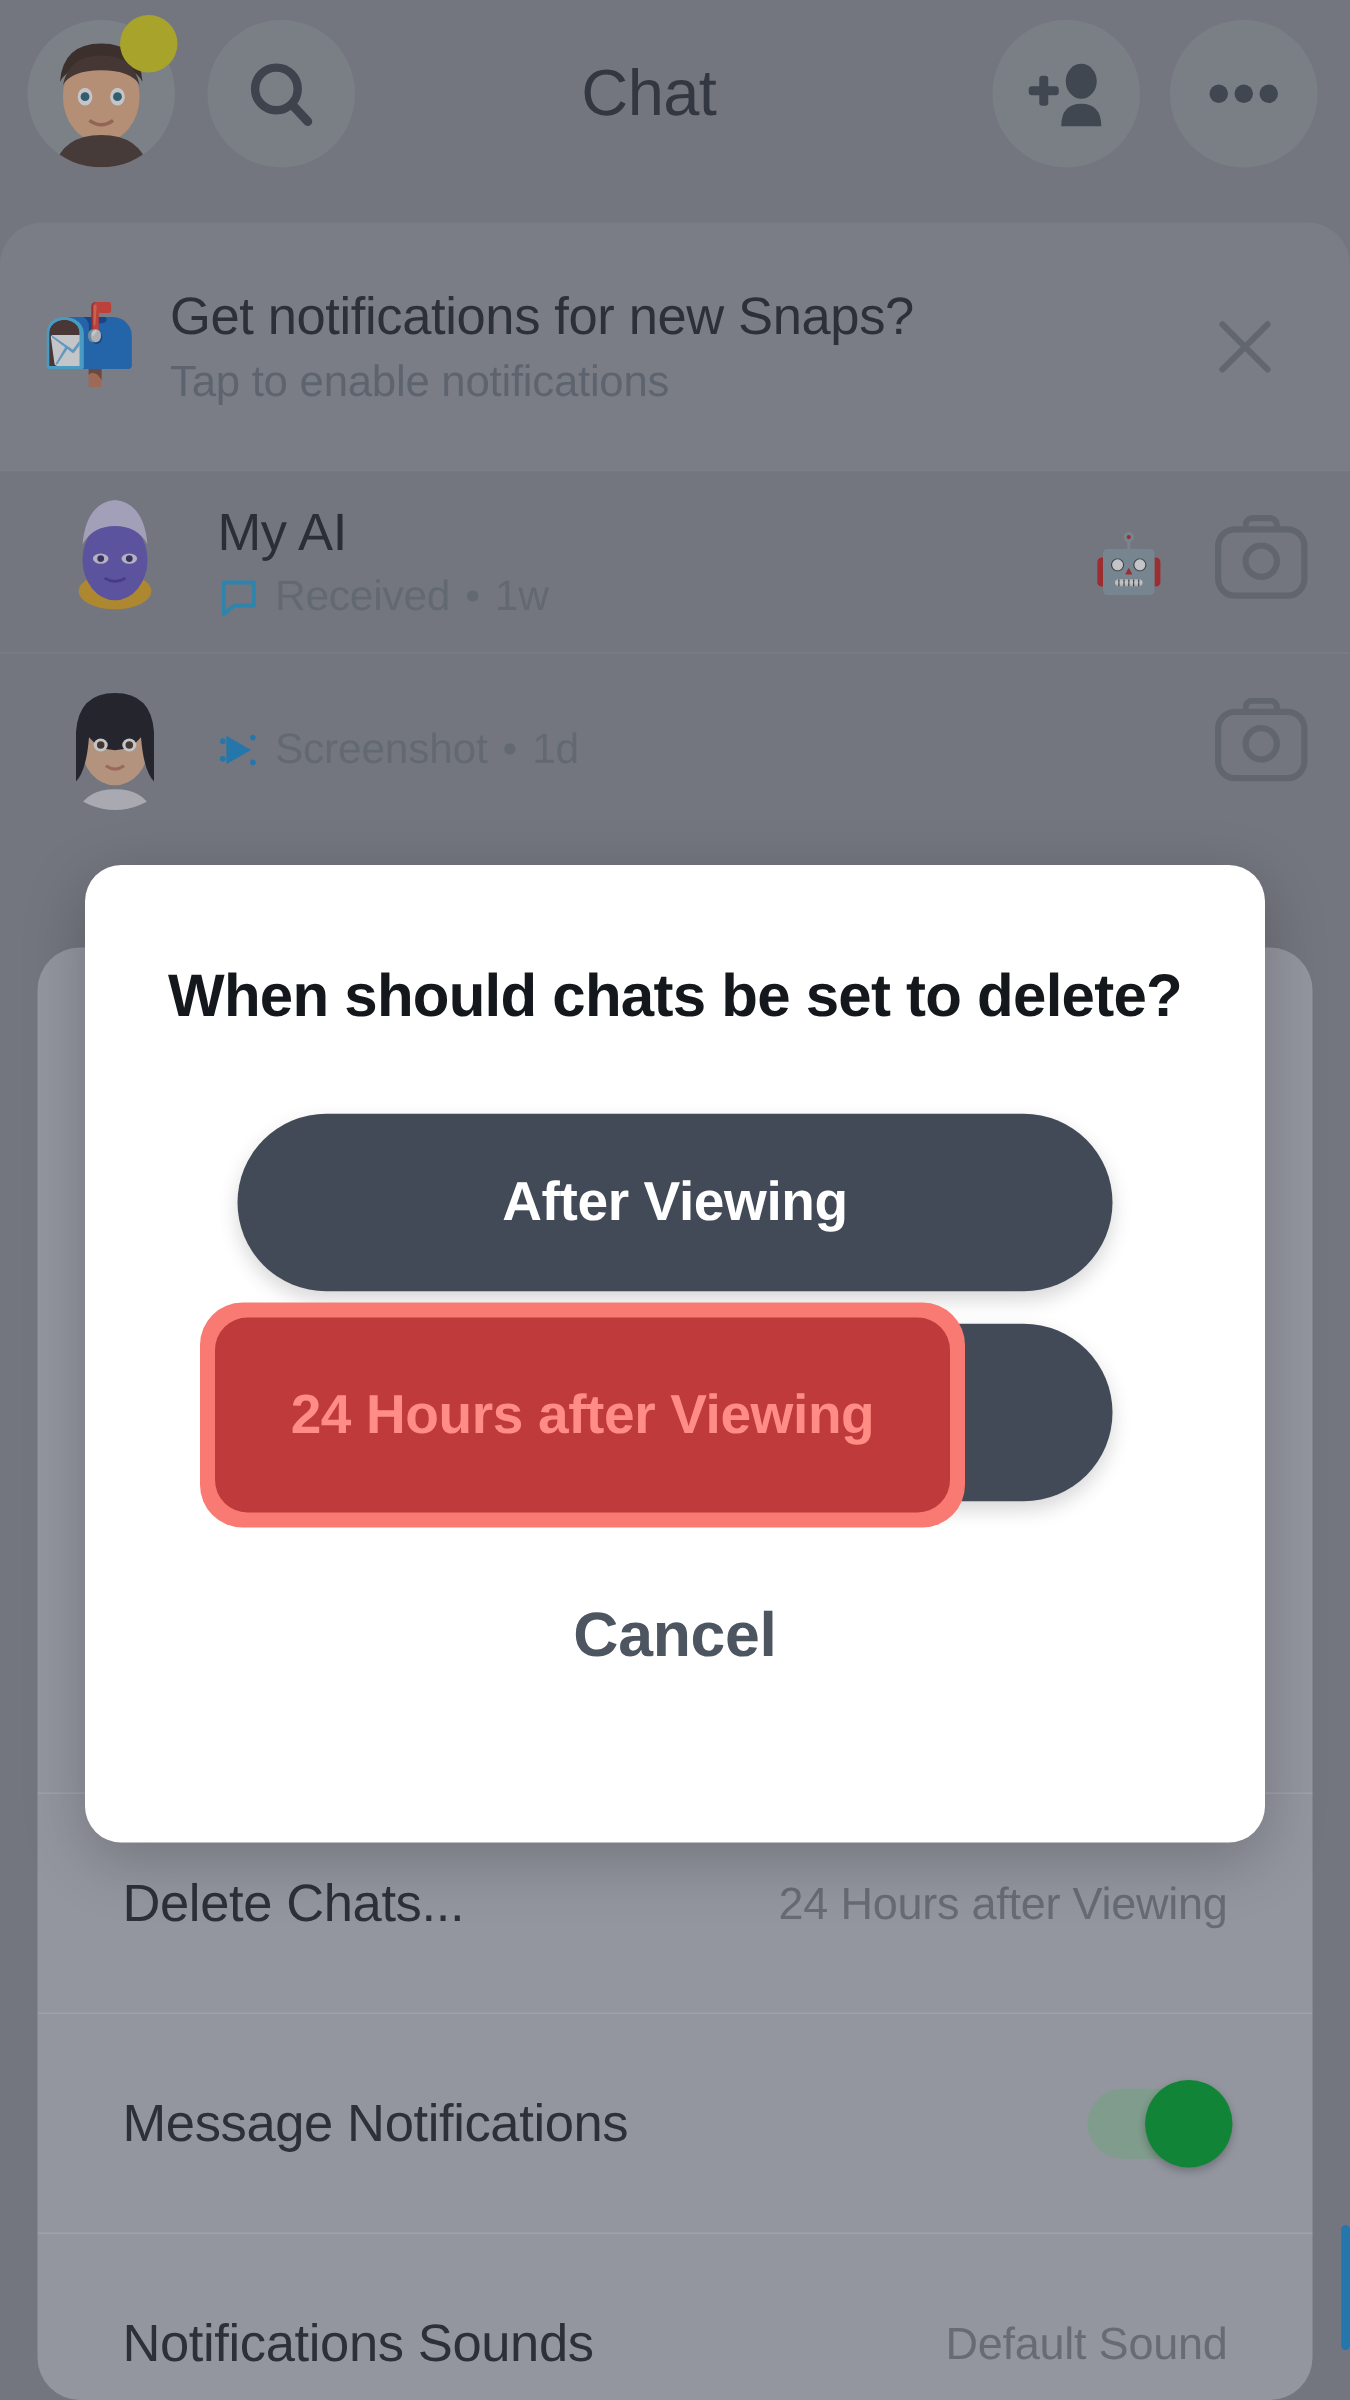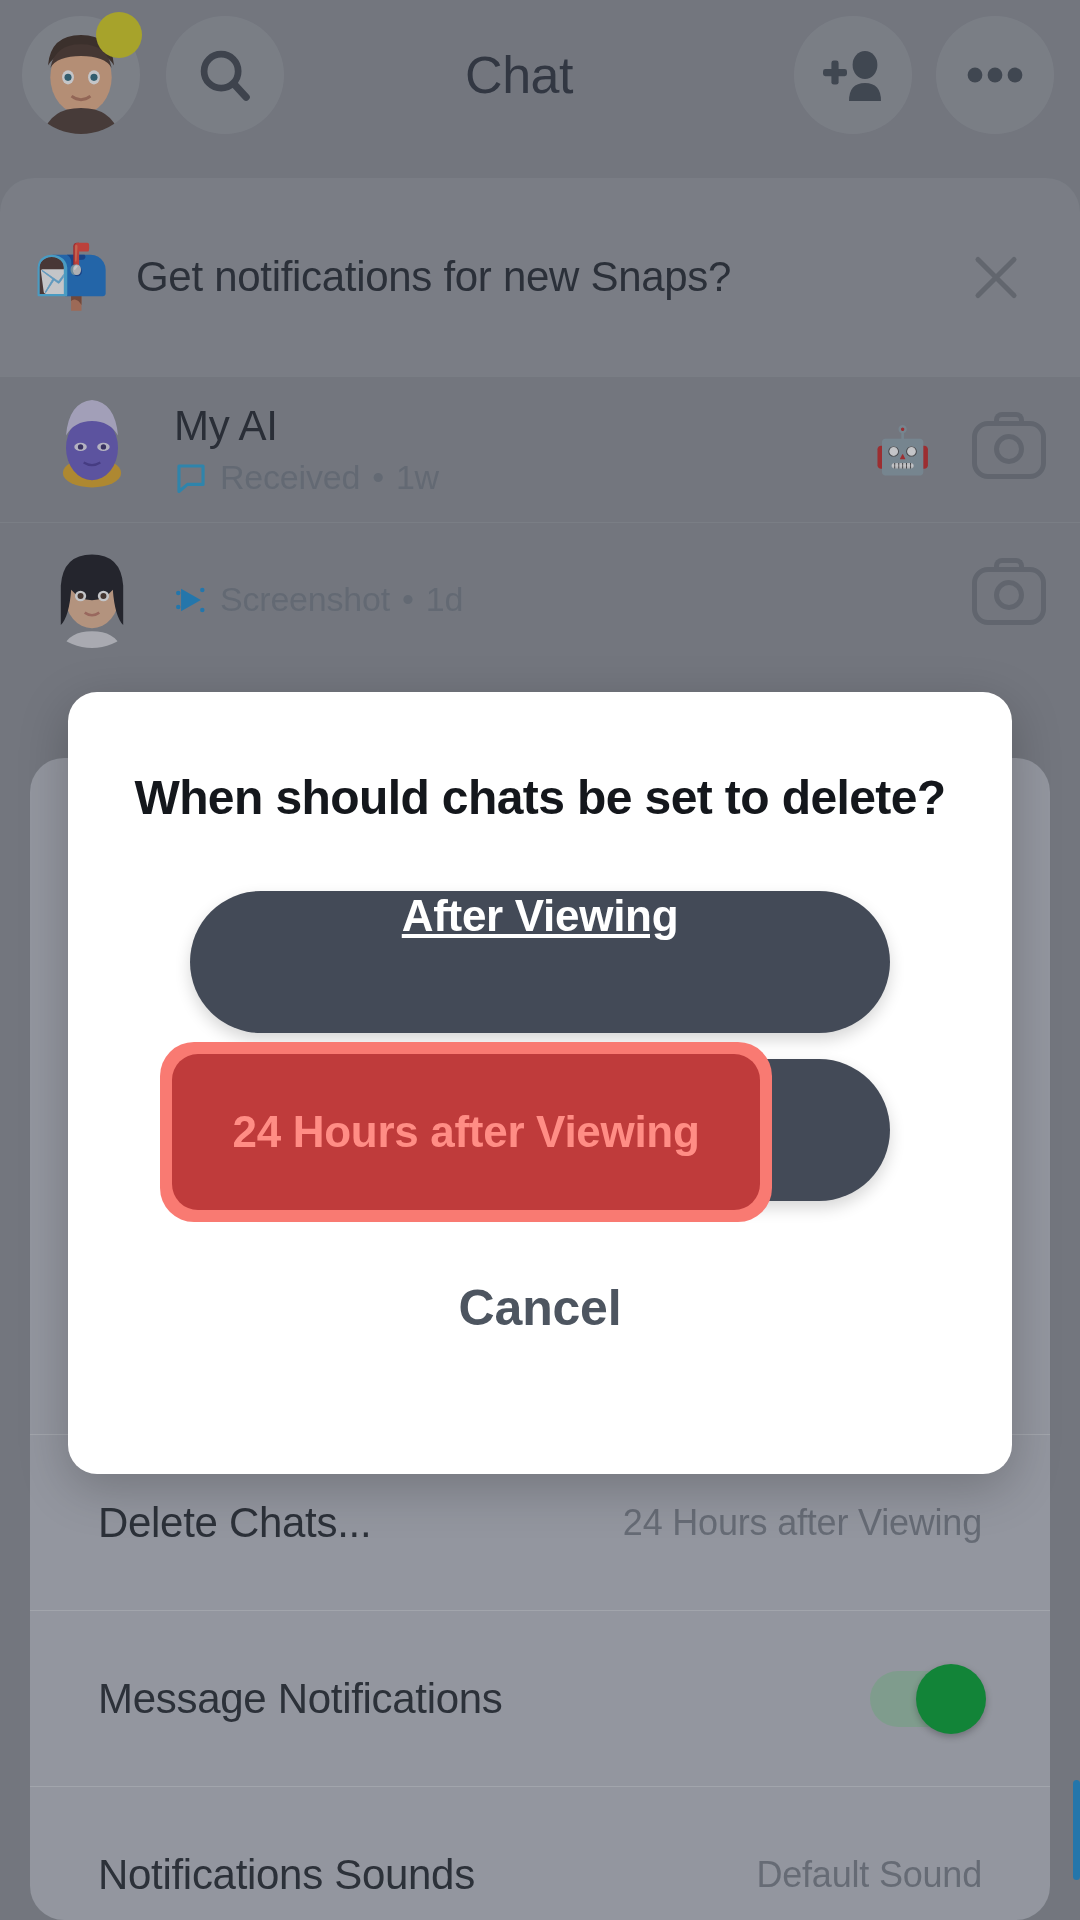--- a/index.html
+++ b/index.html
@@ -150,24 +150,23 @@
   }
   #modal-title {
     margin-top: 78px;
     font-size: 48px; font-weight: bold; color: #14171c;
     letter-spacing: -0.6px; text-align: center;
   }
   .option-btn {
     width: 700px; height: 142px; border-radius: 71px;
     background: #434a57; color: #ffffff;
     font-size: 44px; font-weight: bold; letter-spacing: -0.3px;
-    display: flex; align-items: flex-start; justify-content: center;
+    display: flex; align-items: center; justify-content: center;
     box-shadow: 0 7px 16px rgba(0,0,0,0.16);
     position: relative;
-    text-decoration: underline;
   }
   #option-btn-0 { margin-top: 66px; }
   #option-btn-1 { margin-top: 26px; }
   #highlight-box {
     position: absolute; left: -30px; top: -17px;
     width: 612px; height: 180px;
     background: #f97a72; border-radius: 34px;
   }
   #highlight-inner {
     position: absolute; left: 12px; top: 12px;
@@ -232,20 +231,21 @@
         <circle cx="29" cy="9" r="7.4" fill="#434b55"></circle>
         <circle cx="49" cy="9" r="7.4" fill="#434b55"></circle>
       </svg>
     </div>
   </div>
 
   <div id="notif-banner">
     <div id="mailbox-icon">📬</div>
     <div id="notif-text">
       <div id="notif-title">Get notifications for new Snaps?</div>
+      <div id="notif-sub">Tap to enable notifications</div>
     </div>
     <div id="notif-close"></div>
   </div>
 
   <div class="chat-row" id="chat-row-0">
     <div class="chat-avatar">
       <svg class="bm" viewBox="0 0 100 100">
         <ellipse cx="50" cy="72" rx="28" ry="14" fill="#e0a828"></ellipse>
         <ellipse cx="50" cy="48" rx="25" ry="31" fill="#6a5cc4"></ellipse>
         <path d="M25 36 q3-32 25-34 q22 2 25 34 q-8-14-25-14 q-17 0-25 14z" fill="#cfc9e8"></path>

